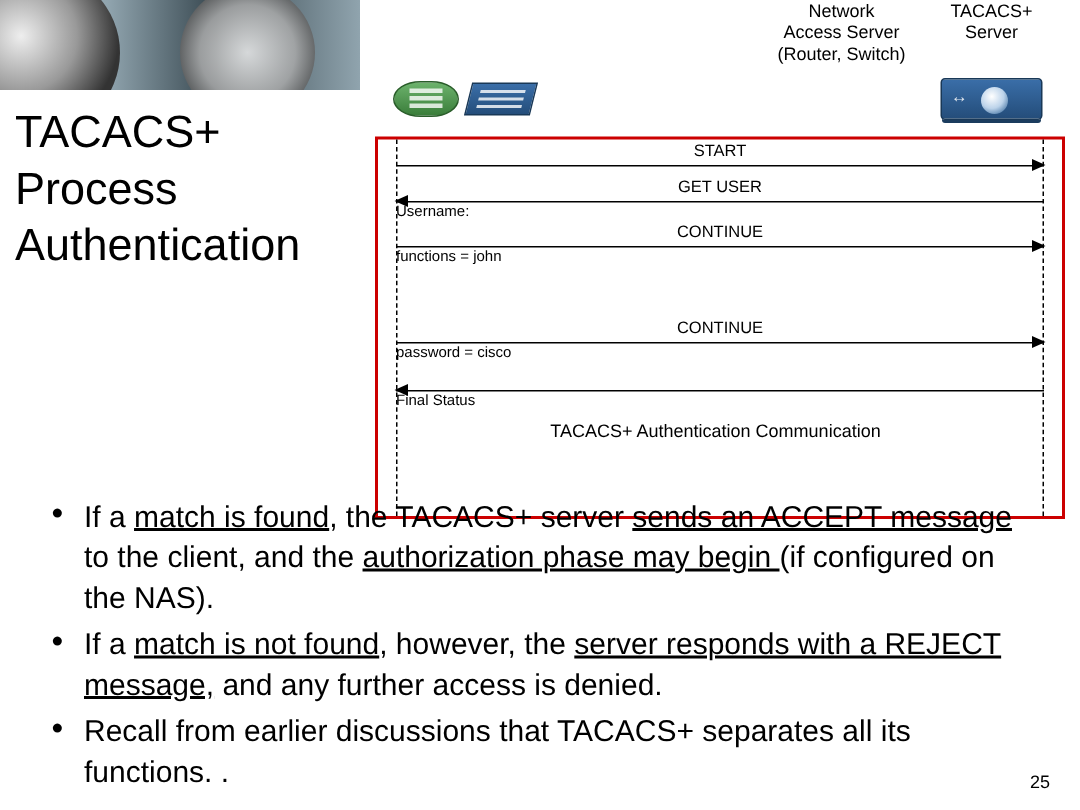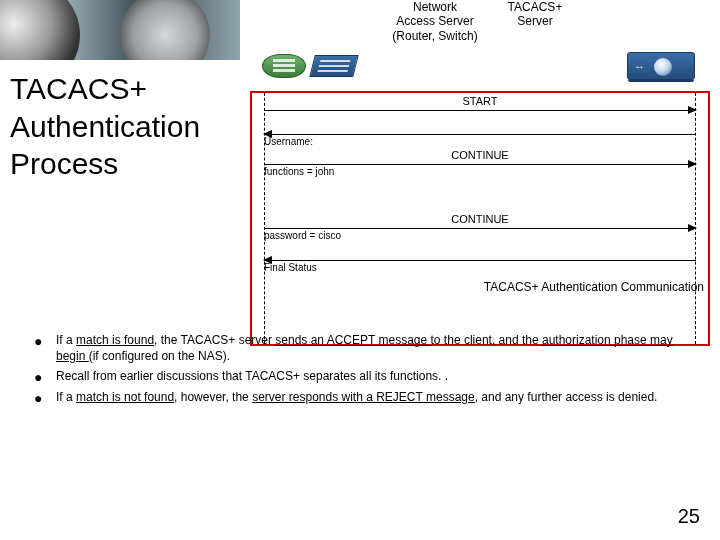--- a/index.html
+++ b/index.html
@@ -5,21 +5,21 @@
   * { box-sizing: border-box; margin: 0; padding: 0; }
   body { width: 720px; height: 540px; font-family: Arial, sans-serif; background: #fff; color: #000; position: relative; overflow: hidden; }
 
   .header-image { position: absolute; top: 0; left: 0; width: 240px; height: 60px; background: linear-gradient(90deg, #cfd8dc 0%, #90a4ae 30%, #37474f 60%, #90a4ae 100%); overflow: hidden; }
   .header-image::before { content: ""; position: absolute; left: -30px; top: -20px; width: 110px; height: 110px; border-radius: 50%; background: radial-gradient(circle at 40% 40%, #eee 0%, #999 40%, #333 70%); }
   .header-image::after { content: ""; position: absolute; left: 120px; top: -10px; width: 90px; height: 90px; border-radius: 50%; background: radial-gradient(circle at 50% 50%, #eee 0%, #aaa 50%, #444 80%); opacity: .85; }
 
   .title { position: absolute; left: 10px; top: 70px; font-size: 30px; font-weight: 400; line-height: 1.25; }
 
   .diagram { position: absolute; left: 250px; top: 0; width: 460px; height: 295px; }
-  .top-labels { display: flex; justify-content: center; font-size: 12px; text-align: center; line-height: 1.2; padding: 0 4px 2px 4px; }
+  .top-labels { display: flex; justify-content: flex-end; font-size: 12px; text-align: center; line-height: 1.2; padding: 0 4px 2px 4px; }
   .top-labels .l1 { width: 110px; }
   .top-labels .l2 { width: 90px; }
   .top-labels .l3 { width: 90px; }
 
   .icons-row { display: flex; justify-content: space-between; align-items: center; padding: 0 4px; height: 42px; }
   .icon-pair, .icon-single { display: flex; align-items: center; gap: 6px; }
   .router-icon { width: 44px; height: 24px; background: linear-gradient(#6db36d,#3a7d3a); border-radius: 50%/60%; border: 1px solid #2a5d2a; position: relative; }
   .router-icon::before { content: ""; position: absolute; left: 10px; top: 4px; width: 22px; height: 3px; background: rgba(255,255,255,.8); box-shadow: 0 5px 0 rgba(255,255,255,.8), 0 10px 0 rgba(255,255,255,.8); }
   .switch-icon { width: 44px; height: 22px; background: linear-gradient(#3a6ea8,#244d7a); border: 1px solid #193857; transform: skewX(-14deg); position: relative; }
   .switch-icon::before { content: ""; position: absolute; left: 6px; top: 4px; width: 30px; height: 2px; background: rgba(255,255,255,.8); box-shadow: 0 5px 0 rgba(255,255,255,.8), 0 10px 0 rgba(255,255,255,.8); }
@@ -32,38 +32,38 @@
   .lifeline.a { left: 12px; }
   .lifeline.b { right: 12px; }
   .msg { position: absolute; left: 12px; right: 12px; height: 22px; }
   .msg .lbl { position: absolute; left: 0; right: 0; top: -2px; text-align: center; font-size: 11px; }
   .msg .line { position: absolute; left: 0; right: 0; top: 13px; height: 1px; background: #000; }
   .arrow-r, .arrow-l { position: absolute; top: 9px; width: 0; height: 0; border-top: 4px solid transparent; border-bottom: 4px solid transparent; }
   .arrow-r { right: -1px; border-left: 9px solid #000; }
   .arrow-l { left: -1px; border-right: 9px solid #000; }
   .sublbl { position: absolute; left: 0; right: 0; text-align: left; font-size: 10px; }
 
-  .caption { position: absolute; left: 0; right: 4px; bottom: -2px; text-align: right; font-size: 12px; top: auto; }
+  .caption { position: absolute; left: 0; right: 4px; bottom: -2px; text-align: center; font-size: 12px; top: auto; }
 
-  .bullets { position: absolute; left: 34px; right: 24px; top: 332px; font-size: 12px; line-height: 1.35; }
+  .bullets { position: absolute; left: 34px; right: 24px; top: 332px; font-size: 20px; line-height: 1.35; }
   .bullets li { list-style: none; position: relative; padding-left: 22px; margin-bottom: 4px; }
   .bullets li::before { content: "●"; position: absolute; left: 0; font-size: 14px; }
   .u { text-decoration: underline; }
 
-  .page-num { position: absolute; right: 20px; bottom: 12px; font-size: 20px; }
+  .page-num { position: absolute; right: 20px; bottom: 12px; font-size: 12px; }
 </style>
 </head>
 <body>
 
 <div class="header-image"></div>
 
 <div class="title">
   <div>TACACS+</div>
+  <div>Process</div>
   <div>Authentication</div>
-  <div>Process</div>
 </div>
 
 <div class="diagram">
   <div class="top-labels">
     <div class="l1"><span style="white-space:pre-line">Network
 Access Server
 (Router, Switch)</span></div>
     <div class="l3"><span style="white-space:pre-line">TACACS+
 Server</span></div>
   </div>
@@ -81,20 +81,21 @@
   <div class="seq-box">
     <div class="lifeline a"></div>
     <div class="lifeline b"></div>
 
     <div class="msg" style="top:4px">
       <div class="lbl">START</div>
       <div class="line"></div>
         <div class="arrow-r"></div>
     </div>
     <div class="msg" style="top:28px">
+      <div class="lbl">GET USER</div>
       <div class="line"></div>
         <div class="arrow-l"></div>
       <div class="sublbl" style="top:15px">Username:</div>
     </div>
     <div class="msg" style="top:58px">
       <div class="lbl">CONTINUE</div>
       <div class="line"></div>
         <div class="arrow-r"></div>
       <div class="sublbl" style="top:15px">functions = john</div>
     </div>
@@ -111,20 +112,20 @@
     </div>
   </div>
   <div class="caption" style="position:absolute; top:280px; right:6px;">TACACS+ Authentication Communication</div>
 </div>
 
 <ul class="bullets">
   <li>
     <span>If a </span><span class="u">match is found</span><span>, the TACACS+ server </span><span class="u">sends an ACCEPT message </span><span>to the client, and the </span><span class="u">authorization phase may begin </span><span>(if configured on the NAS).</span>
   </li>
   <li>
-    <span>Recall from earlier discussions that TACACS+ separates all its functions. .</span>
+    <span>If a </span><span class="u">match is not found</span><span>, however, the </span><span class="u">server responds with a REJECT message,</span><span> and any further access is denied.</span>
   </li>
   <li>
-    <span>If a </span><span class="u">match is not found</span><span>, however, the </span><span class="u">server responds with a REJECT message,</span><span> and any further access is denied.</span>
+    <span>Recall from earlier discussions that TACACS+ separates all its functions. .</span>
   </li>
 </ul>
 
 <div class="page-num">25</div>
 
 </body></html>

